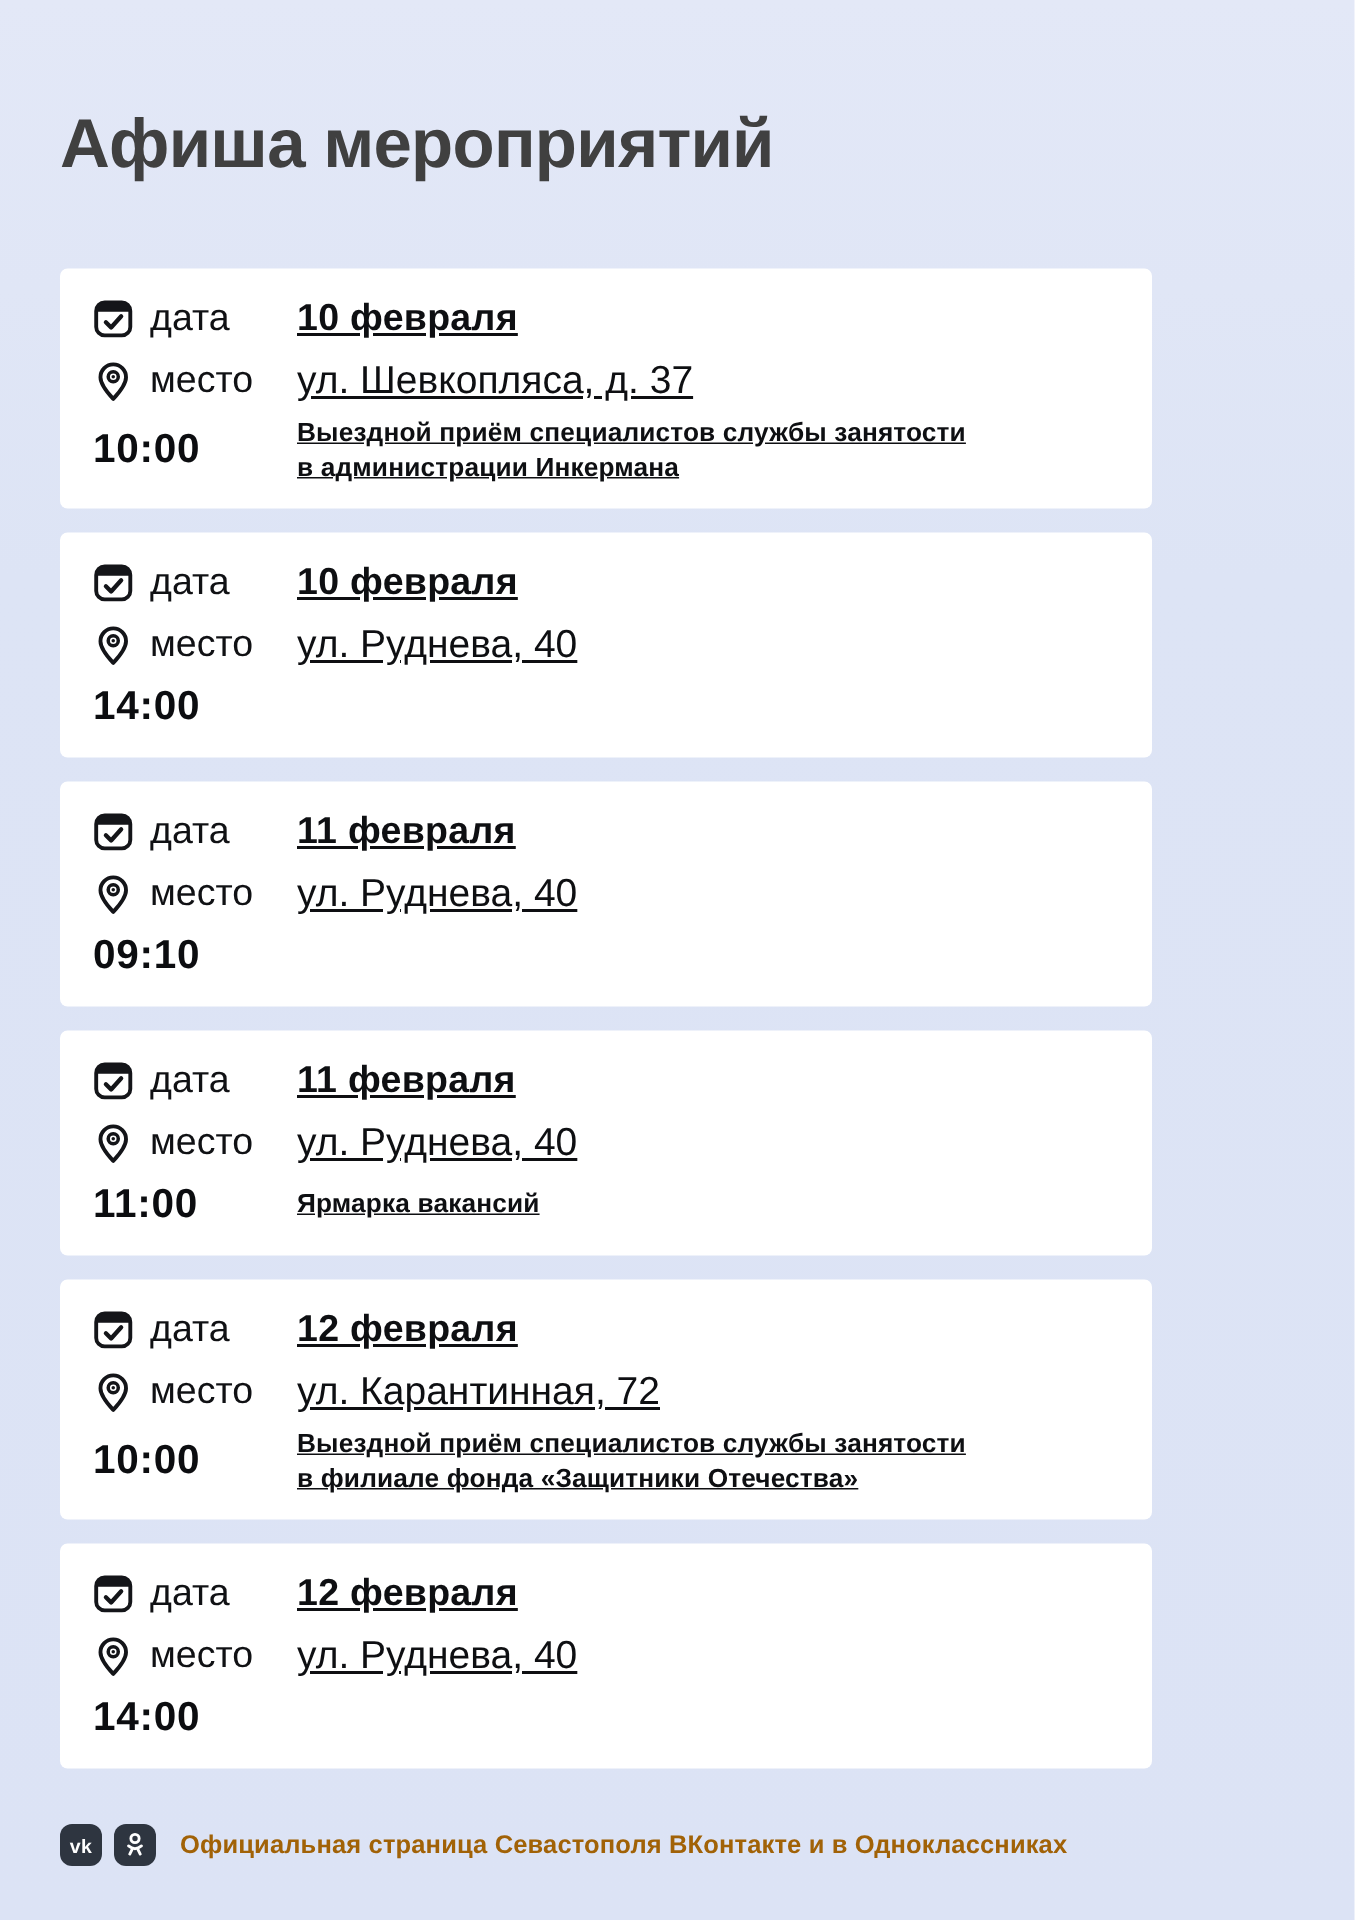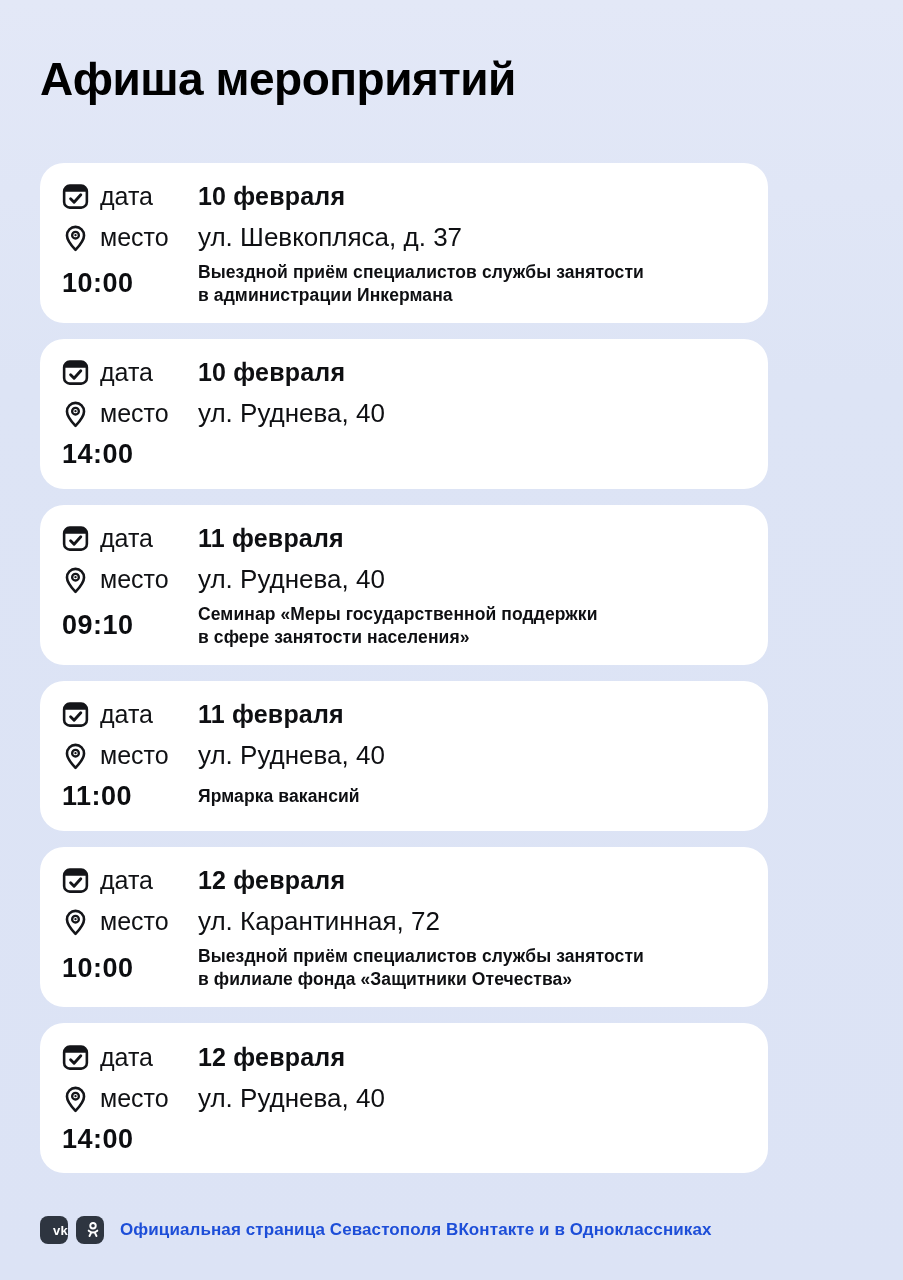--- a/index.html
+++ b/index.html
@@ -13,37 +13,37 @@
     overflow: hidden;
   }
   .page {
     width: 903px;
     height: 1280px;
     padding: 40px 40px 30px 40px;
     display: flex;
     flex-direction: column;
   }
   .page-title {
-    margin-top: 14px;
+    margin-top: 30px;
     font-size: 46px;
     font-weight: 700;
     letter-spacing: -0.5px;
-    color: #000000;
+    color: #404040;
     line-height: 1.1;
   }
   .cards {
     margin-top: 58px;
     display: flex;
     flex-direction: column;
     gap: 16px;
     width: 728px;
   }
   .card {
     background: #ffffff;
-    border-radius: 24px;
+    border-radius: 5px;
     padding: 16px 24px 16px 20px;
     display: flex;
     flex-direction: column;
     justify-content: center;
     gap: 5px;
     min-height: 132px;
   }
   .row {
     display: grid;
     grid-template-columns: 130px 1fr;
@@ -62,21 +62,21 @@
     display: inline-flex;
     color: #141519;
     flex: none;
   }
   .icon svg { width: 100%; height: 100%; }
   .key-label {
     font-size: 25px;
     font-weight: 400;
     color: #101114;
   }
-  .val { color: #0e0f12; }
+  .val { color: #0e0f12; text-decoration: underline; }
   .val.date {
     font-size: 25px;
     font-weight: 700;
     letter-spacing: 0.2px;
   }
   .val.place {
     font-size: 26px;
     font-weight: 400;
   }
   .time {
@@ -100,36 +100,36 @@
     gap: 8px;
     padding-bottom: 6px;
   }
   .badge {
     width: 28px;
     height: 28px;
     border-radius: 8px;
     background: #2e3540;
     display: flex;
     align-items: center;
-    justify-content: flex-end;
+    justify-content: center;
     flex: none;
   }
   .badge .vk-text {
     color: #ffffff;
     font-weight: 700;
     font-size: 13px;
     letter-spacing: 0.3px;
     line-height: 1;
   }
   .badge svg { width: 22px; height: 22px; }
   .footer-text {
     margin-left: 8px;
     font-size: 17px;
     font-weight: 600;
-    color: #1d4ed8;
+    color: #a16207;
     letter-spacing: 0.1px;
   }
 </style>
 </head>
 <body>
 
 <div class="page">
 
   <h1 class="page-title">Афиша мероприятий</h1>
 
@@ -223,22 +223,20 @@
                 <circle cx="12" cy="10.2" r="2.6" fill="none" stroke="currentColor" stroke-width="1.8"></circle>
                 <circle cx="12" cy="10.2" r="0.9" fill="currentColor"></circle>
               </svg>
           </span>
           <span class="key-label">место</span>
         </div>
         <div class="val place">ул. Руднева, 40</div>
       </div>
       <div class="row">
         <div class="time">09:10</div>
-        <div class="val desc">Семинар «Меры государственной поддержки
-в сфере занятости населения»</div>
       </div>
     </section>
 
     <section class="card">
       <div class="row">
         <div class="key">
           <span class="icon">
             <svg viewBox="0 0 24 24">
                 <rect x="3.2" y="3.6" width="17.6" height="17" rx="4.4" fill="none" stroke="currentColor" stroke-width="2"></rect>
                 <path d="M3.2 8.4 V8 a4.4 4.4 0 0 1 4.4-4.4 h8.8 a4.4 4.4 0 0 1 4.4 4.4 v.4 Z" fill="currentColor"></path>

